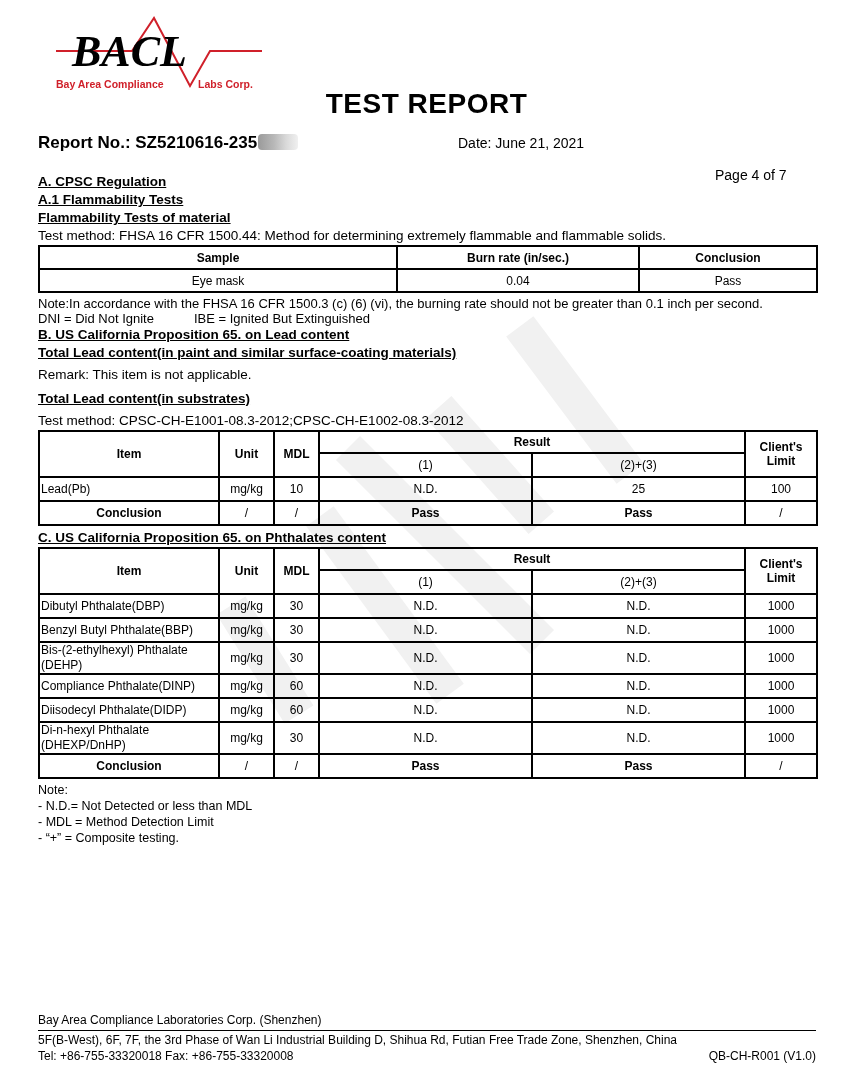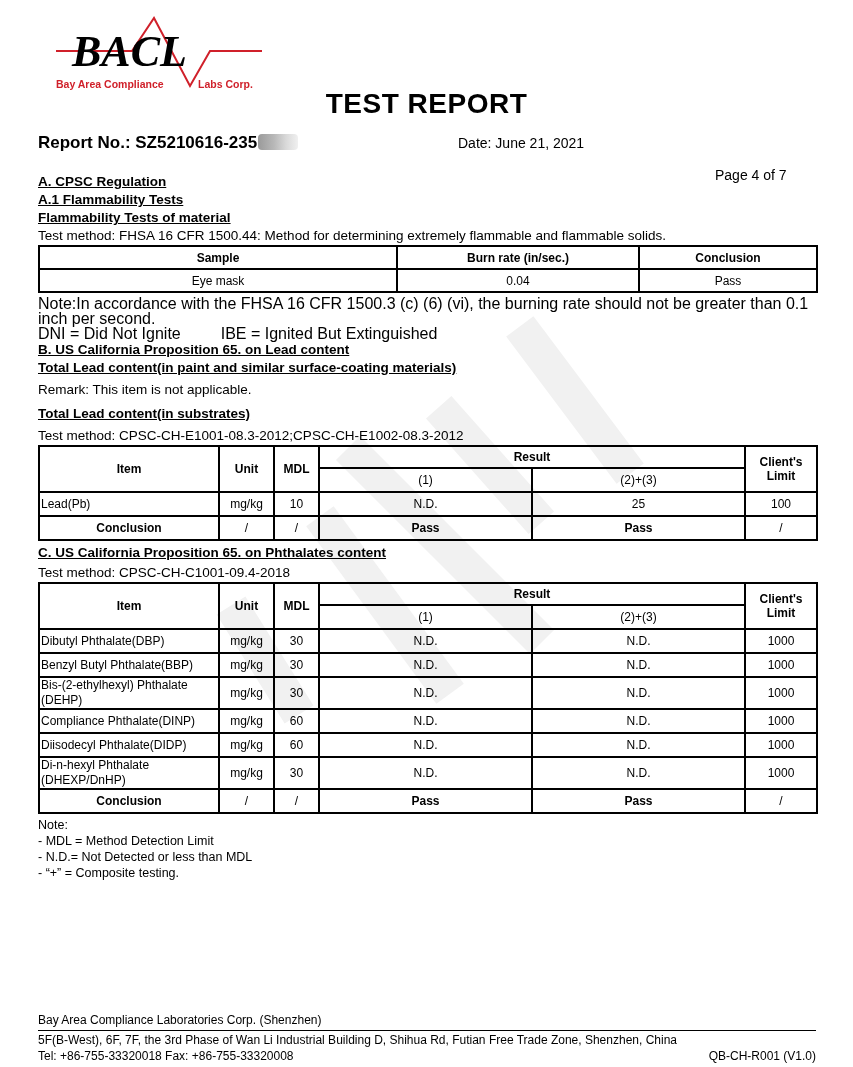--- a/index.html
+++ b/index.html
@@ -27,21 +27,21 @@
     display: inline-block; width: 40px; height: 16px; vertical-align: -2px;
     background: linear-gradient(90deg, #9a9a9a 0%, #b8b8b8 40%, #d9d9d9 70%, #f0f0f0 100%);
     border-radius: 4px; margin-left: 1px;
   }
   .report-date { position: absolute; left: 420px; top: 2px; }
   .report-page { position: absolute; left: 677px; top: 2px; margin-top: 32px; }
 
   .content { position: absolute; left: 38px; top: 173px; width: 778px; font-size: 13.5px; }
   .h { font-weight: bold; text-decoration: underline; font-size: 13.5px; line-height: 18px; }
   .p { line-height: 18px; }
-  .small { font-size: 16px; line-height: 15px; }
+  .small { font-size: 13px; line-height: 15px; }
   .tab-gap { display: inline-block; width: 40px; }
 
   table { border-collapse: collapse; width: 778px; table-layout: fixed; }
   td, th {
     border: 2px solid #000; font-size: 12px; text-align: center; padding: 0 2px;
     font-weight: normal;
   }
   th { font-weight: bold; }
   td.left { text-align: left; padding-left: 1px; }
   td.bold { font-weight: bold; }
@@ -162,21 +162,20 @@
       <td>/</td>
       <td>/</td>
       <td class="bold">Pass</td>
       <td class="bold">Pass</td>
       <td>/</td>
     </tr>
   </tbody>
     </table>
 
   <div class="h" style="margin-top:3px">C.  US California Proposition 65. on Phthalates content</div>
-  <div class="p" style="margin-top:2px">Test method: CPSC-CH-C1001-09.4-2018</div>
 
   <table class="t2">
     <colgroup>
       <col style="width:180px">
         <col style="width:55px">
         <col style="width:45px">
       <col style="width:213px">
         <col style="width:213px">
         <col style="width:72px">
     </colgroup>
@@ -246,22 +245,22 @@
       <td>/</td>
       <td class="bold">Pass</td>
       <td class="bold">Pass</td>
       <td>/</td>
     </tr>
   </tbody>
     </table>
 
   <div class="small" style="margin-top:3px; font-size:12.5px; line-height:16px">
     <div>Note:</div>
+    <div>- N.D.= Not Detected or less than MDL</div>
     <div>- MDL = Method Detection Limit</div>
-    <div>- N.D.= Not Detected or less than MDL</div>
     <div>-  “+”  = Composite testing.</div>
   </div>
 </div>
 
 <div class="footer">
   <div class="co">Bay Area Compliance Laboratories Corp. (Shenzhen)</div>
   <div class="addr">5F(B-West), 6F, 7F, the 3rd Phase of Wan Li Industrial Building D, Shihua Rd, Futian Free Trade Zone, Shenzhen, China</div>
   <div class="tel">
     <span>Tel: +86-755-33320018   Fax: +86-755-33320008</span>
     <span class="code">QB-CH-R001 (V1.0)</span>

